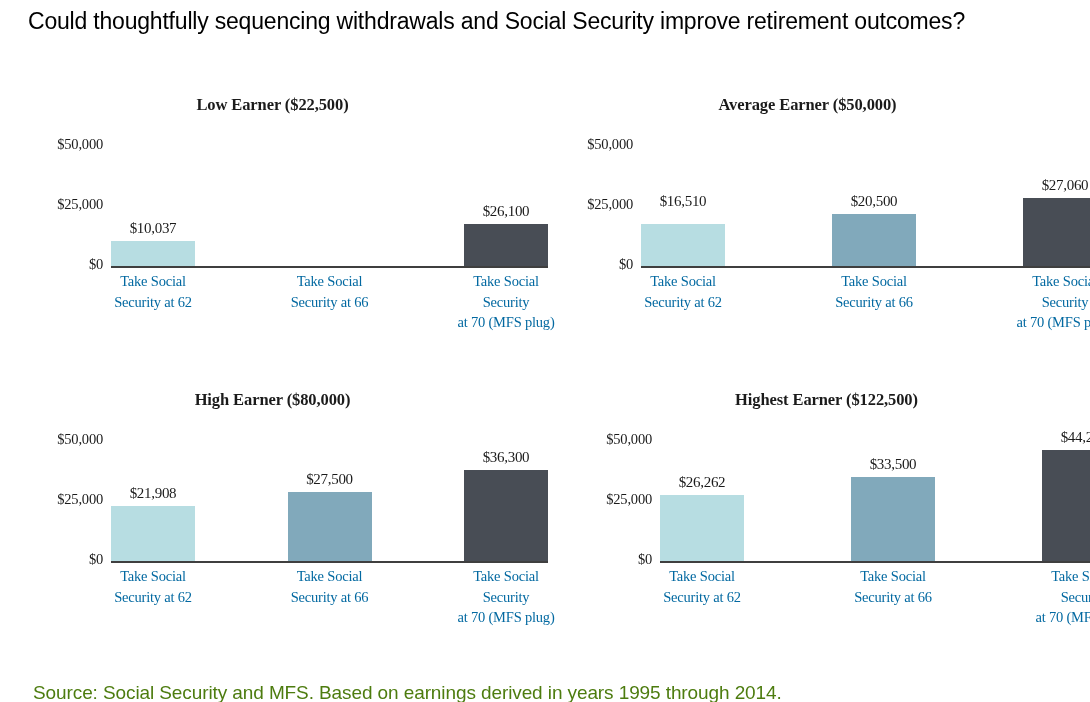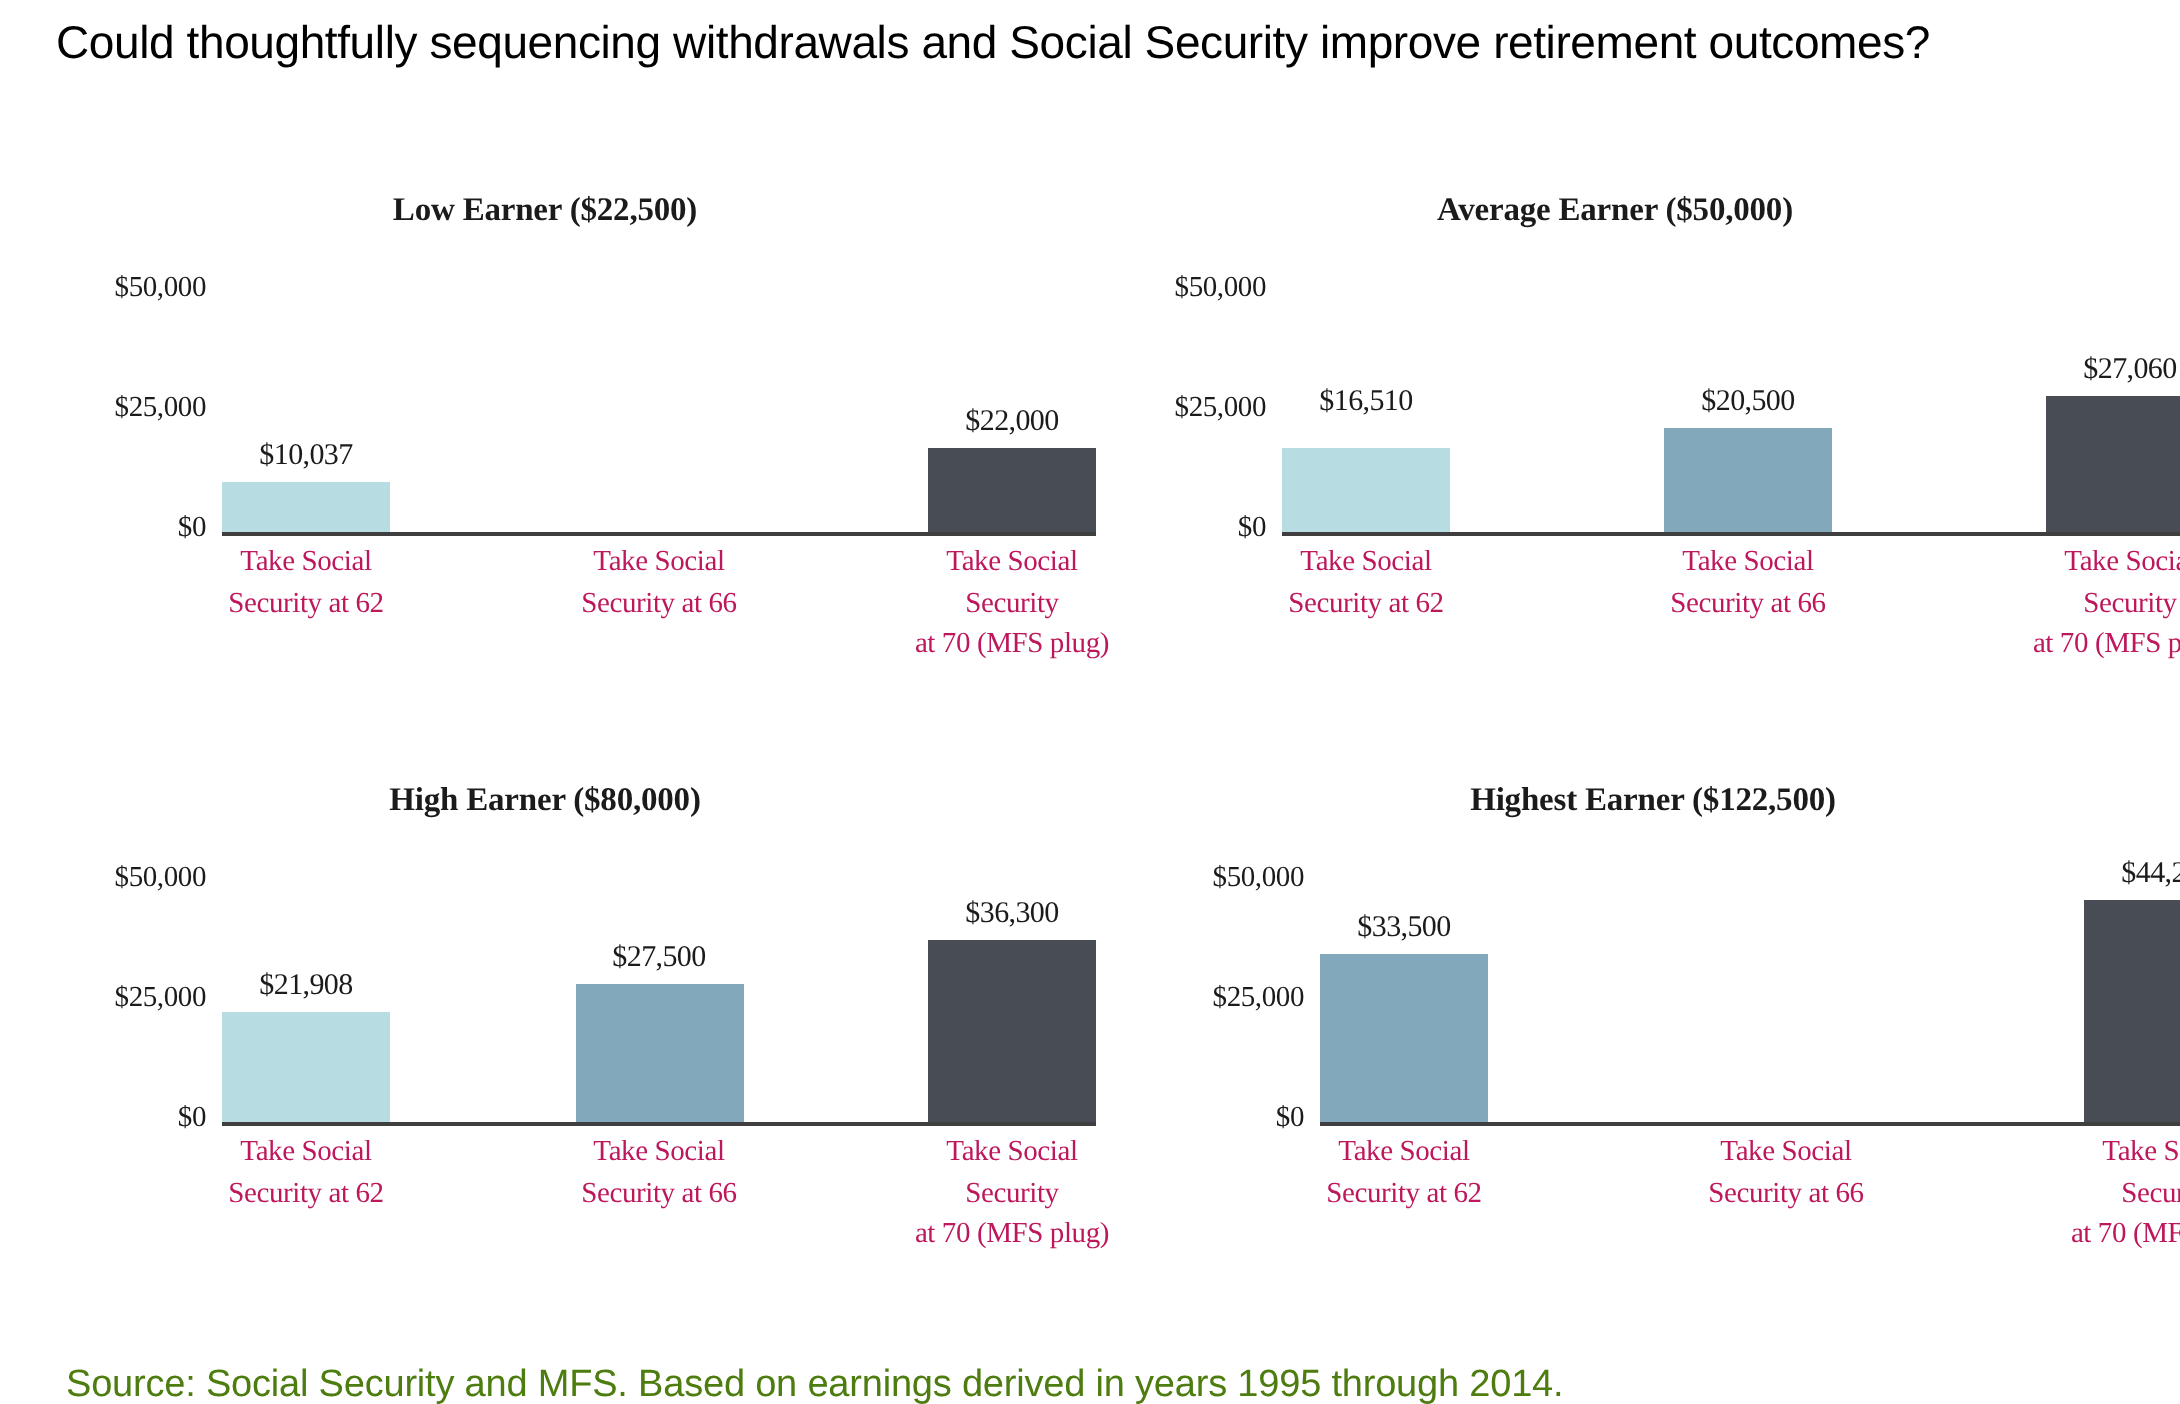--- a/index.html
+++ b/index.html
@@ -136,21 +136,21 @@
     justify-content: space-between;
   }
   .panel.p1 .xlabels,
   .panel.p3 .xlabels { left: 96px; width: 466px; }
   .xlabel {
     width: 140px;
     margin: 0 -28px;
     text-align: center;
     font-size: 14.5px;
     line-height: 1.42;
-    color: #be185d;
+    color: #0369a1;
     letter-spacing: -0.2px;
   }
 
   
   #source {
     position: absolute;
     left: 33px;
     top: 682px;
     font-size: 19px;
     color: #4d7c0f;
@@ -169,21 +169,21 @@
       <div class="ytick t25">$25,000</div>
       <div class="ytick t0">$0</div>
       <div class="plot">
         <div class="axis-line" style="background: rgb(63, 63, 63);"></div>
         <div class="bars">
           <div class="bar-col">
             <div class="bar-value" style="bottom: 29px;">$10,037</div>
             <div class="bar-rect" style="height: 25px; background: rgb(183, 221, 226);"></div>
           </div>
           <div class="bar-col">
-            <div class="bar-value" style="bottom: 46px;">$22,000</div>
+            <div class="bar-value" style="bottom: 46px;">$26,100</div>
             <div class="bar-rect" style="height: 42px; background: rgb(72, 77, 85);"></div>
           </div>
         </div>
       </div>
       <div class="xlabels">
         <div class="xlabel">
           <div>Take Social</div>
           <div>Security at 62</div>
         </div>
         <div class="xlabel">
@@ -275,20 +275,24 @@
     </div>
     <div class="panel p3">
       <div class="panel-title">Highest Earner ($122,500)</div>
       <div class="ytick t50">$50,000</div>
       <div class="ytick t25">$25,000</div>
       <div class="ytick t0">$0</div>
       <div class="plot">
         <div class="axis-line" style="background: rgb(63, 63, 63);"></div>
         <div class="bars">
           <div class="bar-col">
+            <div class="bar-value" style="bottom: 70px;">$26,262</div>
+            <div class="bar-rect" style="height: 66px; background: rgb(183, 221, 226);"></div>
+          </div>
+          <div class="bar-col">
             <div class="bar-value" style="bottom: 88px;">$33,500</div>
             <div class="bar-rect" style="height: 84px; background: rgb(129, 169, 187);"></div>
           </div>
           <div class="bar-col">
             <div class="bar-value" style="bottom: 115px;">$44,220</div>
             <div class="bar-rect" style="height: 111px; background: rgb(72, 77, 85);"></div>
           </div>
         </div>
       </div>
       <div class="xlabels">

